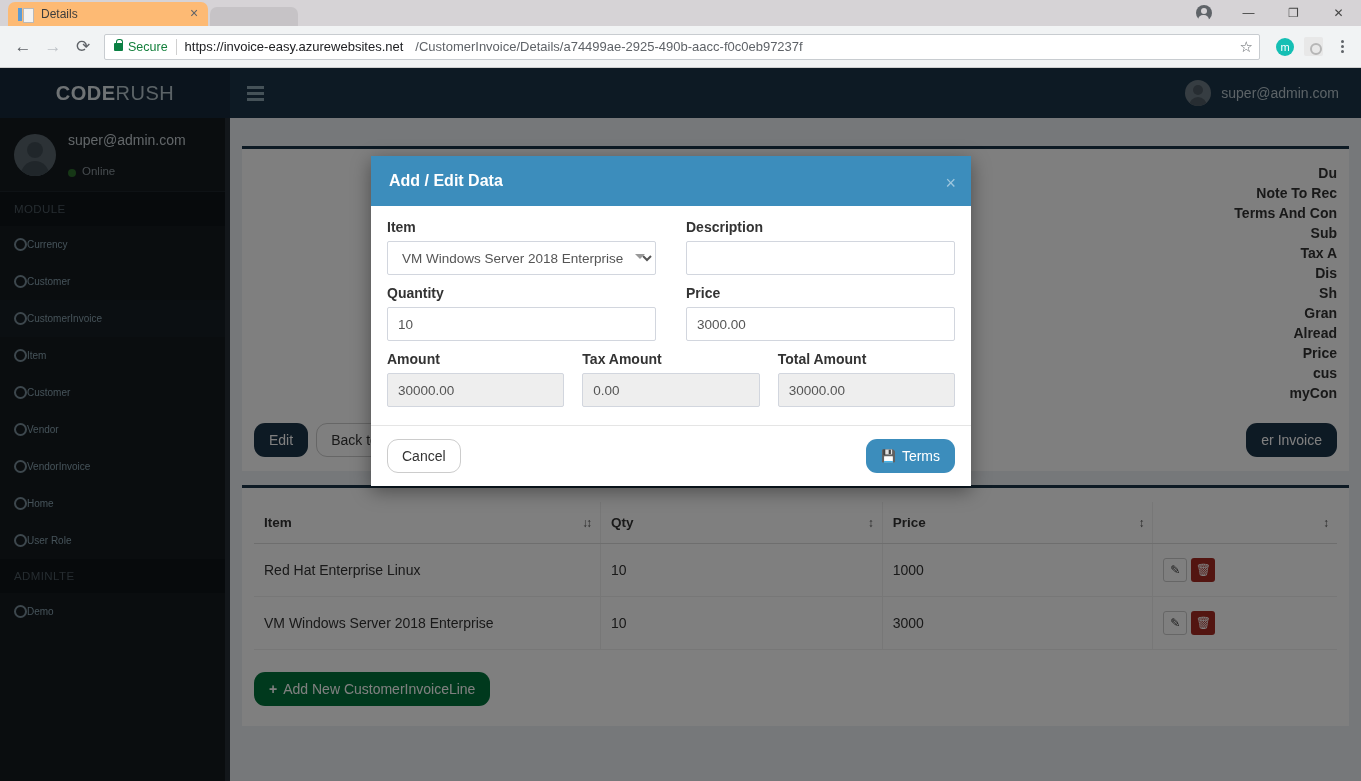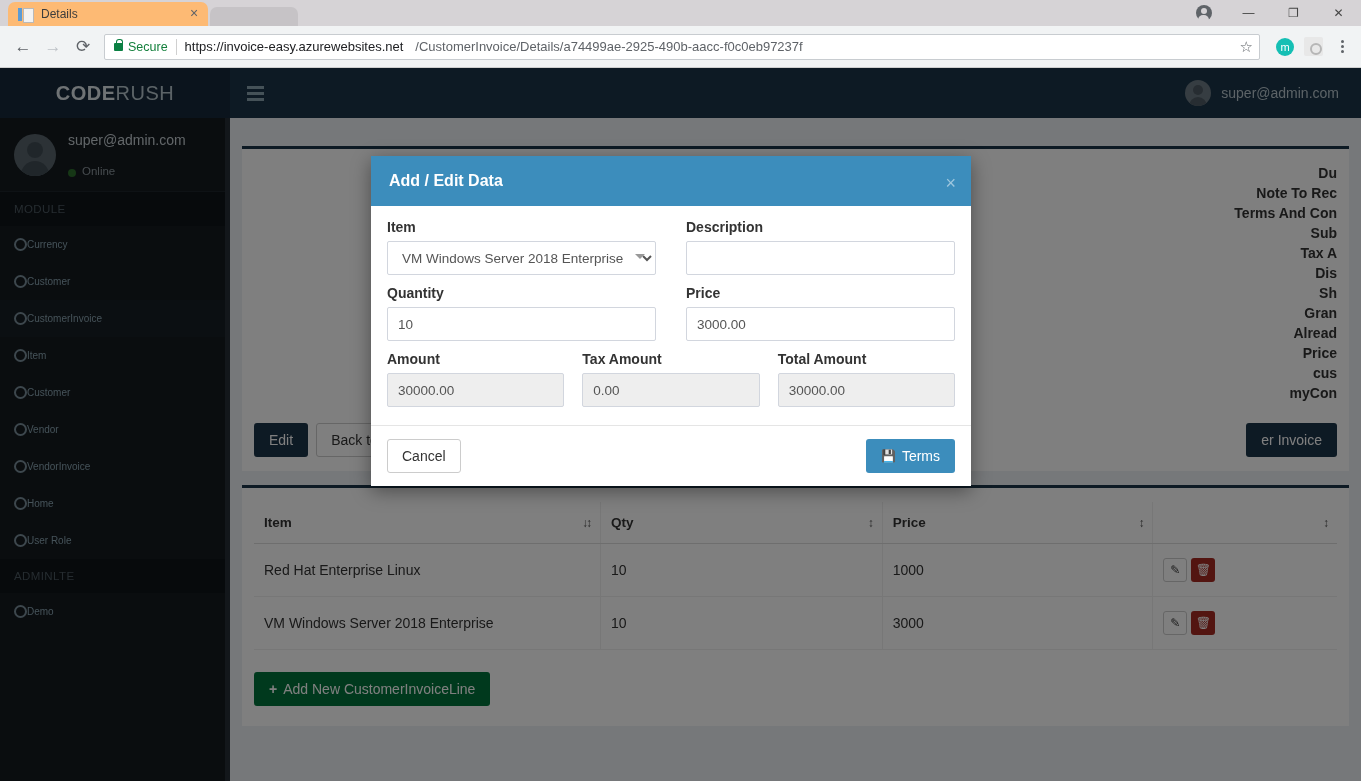--- a/index.html
+++ b/index.html
@@ -197,21 +197,21 @@
     background:#fff; border-top:3px solid #1b3448; padding:14px 12px;
   }
   .detail-row{
     display:flex; justify-content:flex-end; font-weight:bold; font-size:14px;
     color:#333; height:20px; line-height:20px; margin-bottom:0;
   }
   .detail-label{ width:140px; text-align:right; }
 
   .btn{
     display:inline-flex; align-items:center; justify-content:center; gap:6px;
-    font-size:14px; border-radius:3px; padding:8px 14px; cursor:pointer;
+    font-size:14px; border-radius:11px; padding:8px 14px; cursor:pointer;
     border:1px solid transparent; white-space:nowrap;
   }
   .btn-dark{ background:#1b3448; color:#fff; }
   .btn-default{ background:#fff; color:#333; border-color:#ccc; }
   .btn-green{ background:#00733a; color:#fff; }
   .btn-primary{ background:#3c8dbc; color:#fff; }
 
   .box2{ background:#fff; border-top:3px solid #1b3448; margin-top:14px; padding:14px 12px 20px; }
   table.grid{ width:100%; border-collapse:collapse; font-size:14px; }
   table.grid th{

